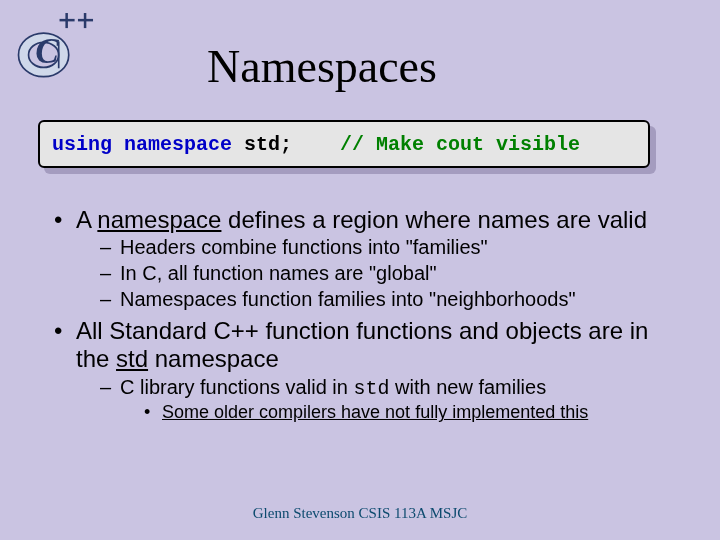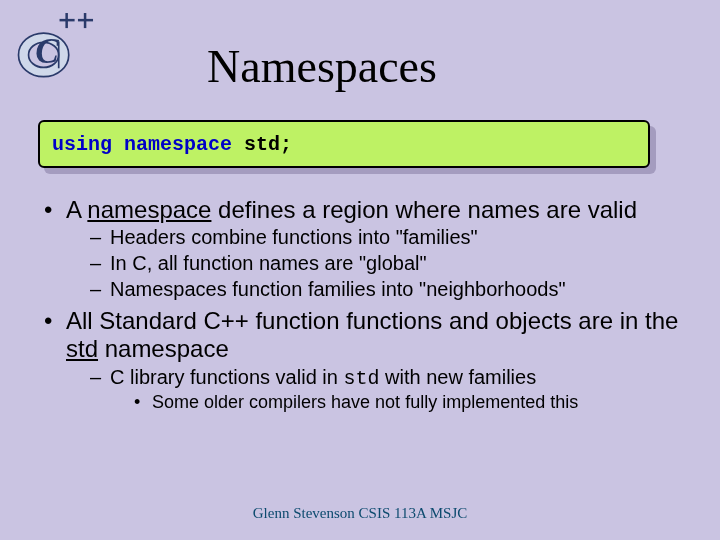--- a/index.html
+++ b/index.html
@@ -51,21 +51,21 @@
     height: 100%;
     background: #a49cbf;
     border-radius: 6px;
   }
   .codebox {
     position: absolute;
     top: 0;
     left: 0;
     width: 100%;
     height: 100%;
-    background: #bef264;
+    background: #e5e5e5;
     border: 2px solid #000;
     border-radius: 6px;
     box-sizing: border-box;
     display: flex;
     align-items: center;
     padding-left: 12px;
     font-family: "Courier New", Courier, monospace;
     font-weight: bold;
     font-size: 20px;
     white-space: pre;
@@ -73,38 +73,38 @@
   .code-kw { color: #0000c8; }
   .code-cmt { color: #008000; }
   .body {
     position: absolute;
     top: 190px;
     left: 38px;
     width: 650px;
     font-size: 24px;
     line-height: 1.18;
   }
-  ul.top { list-style: none; padding: 0; margin: 6px; }
+  ul.top { list-style: none; padding: 0; margin: 16px; }
   ul.top > li { position: relative; padding-left: 22px; margin-bottom: 4px; }
   ul.top > li::before {
     content: "•";
     position: absolute;
     left: 0;
     top: 0;
     font-size: 24px;
   }
   ul.sub { list-style: none; padding: 0; margin: 2px 0 6px 24px; font-size: 20px; }
   ul.sub > li { position: relative; padding-left: 20px; margin-bottom: 2px; }
   ul.sub > li::before {
     content: "–";
     position: absolute;
     left: 0;
     top: 0;
   }
-  ul.sub2 { list-style: none; padding: 0; margin: 2px 0 6px 24px; font-size: 18px; }
+  ul.sub2 { list-style: none; padding: 0; margin: 2px 0 6px 24px; font-size: 18px; text-decoration: underline; }
   ul.sub2 > li { position: relative; padding-left: 18px; margin-bottom: 2px; }
   ul.sub2 > li::before {
     content: "•";
     position: absolute;
     left: 0;
     top: 0;
   }
   .underline { text-decoration: underline; }
   .mono { font-family: "Courier New", Courier, monospace; }
   .footer {
@@ -131,21 +131,21 @@
     <rect x="59" y="13" width="18" height="3" fill="#2a3a6a"></rect>
     <rect x="88" y="6" width="3" height="18" fill="#2a3a6a"></rect>
     <rect x="81" y="13" width="18" height="3" fill="#2a3a6a"></rect>
     <text x="30" y="66" font-family="serif" font-size="42" font-style="italic" fill="#2a3a6a" font-weight="bold">C</text>
   </svg>
 
   <div class="title">Namespaces</div>
 
   <div class="codebox-wrap">
     <div class="codebox-shadow"></div>
-    <div class="codebox"><span class="code-kw">using </span><span class="code-kw">namespace </span><span>std;</span><span>    </span></div>
+    <div class="codebox"><span class="code-kw">using </span><span class="code-kw">namespace </span><span>std;</span><span>    </span><span class="code-cmt">// Make cout visible</span></div>
   </div>
 
   <div class="body">
     <ul class="top">
       <li>
         <span>A </span><span class="underline">namespace</span><span> defines a region where names are valid</span>
         <ul class="sub">
           <li>Headers combine functions into "families"</li>
           <li>In C, all function names are "global"</li>
           <li>Namespaces function families into "neighborhoods"</li>

